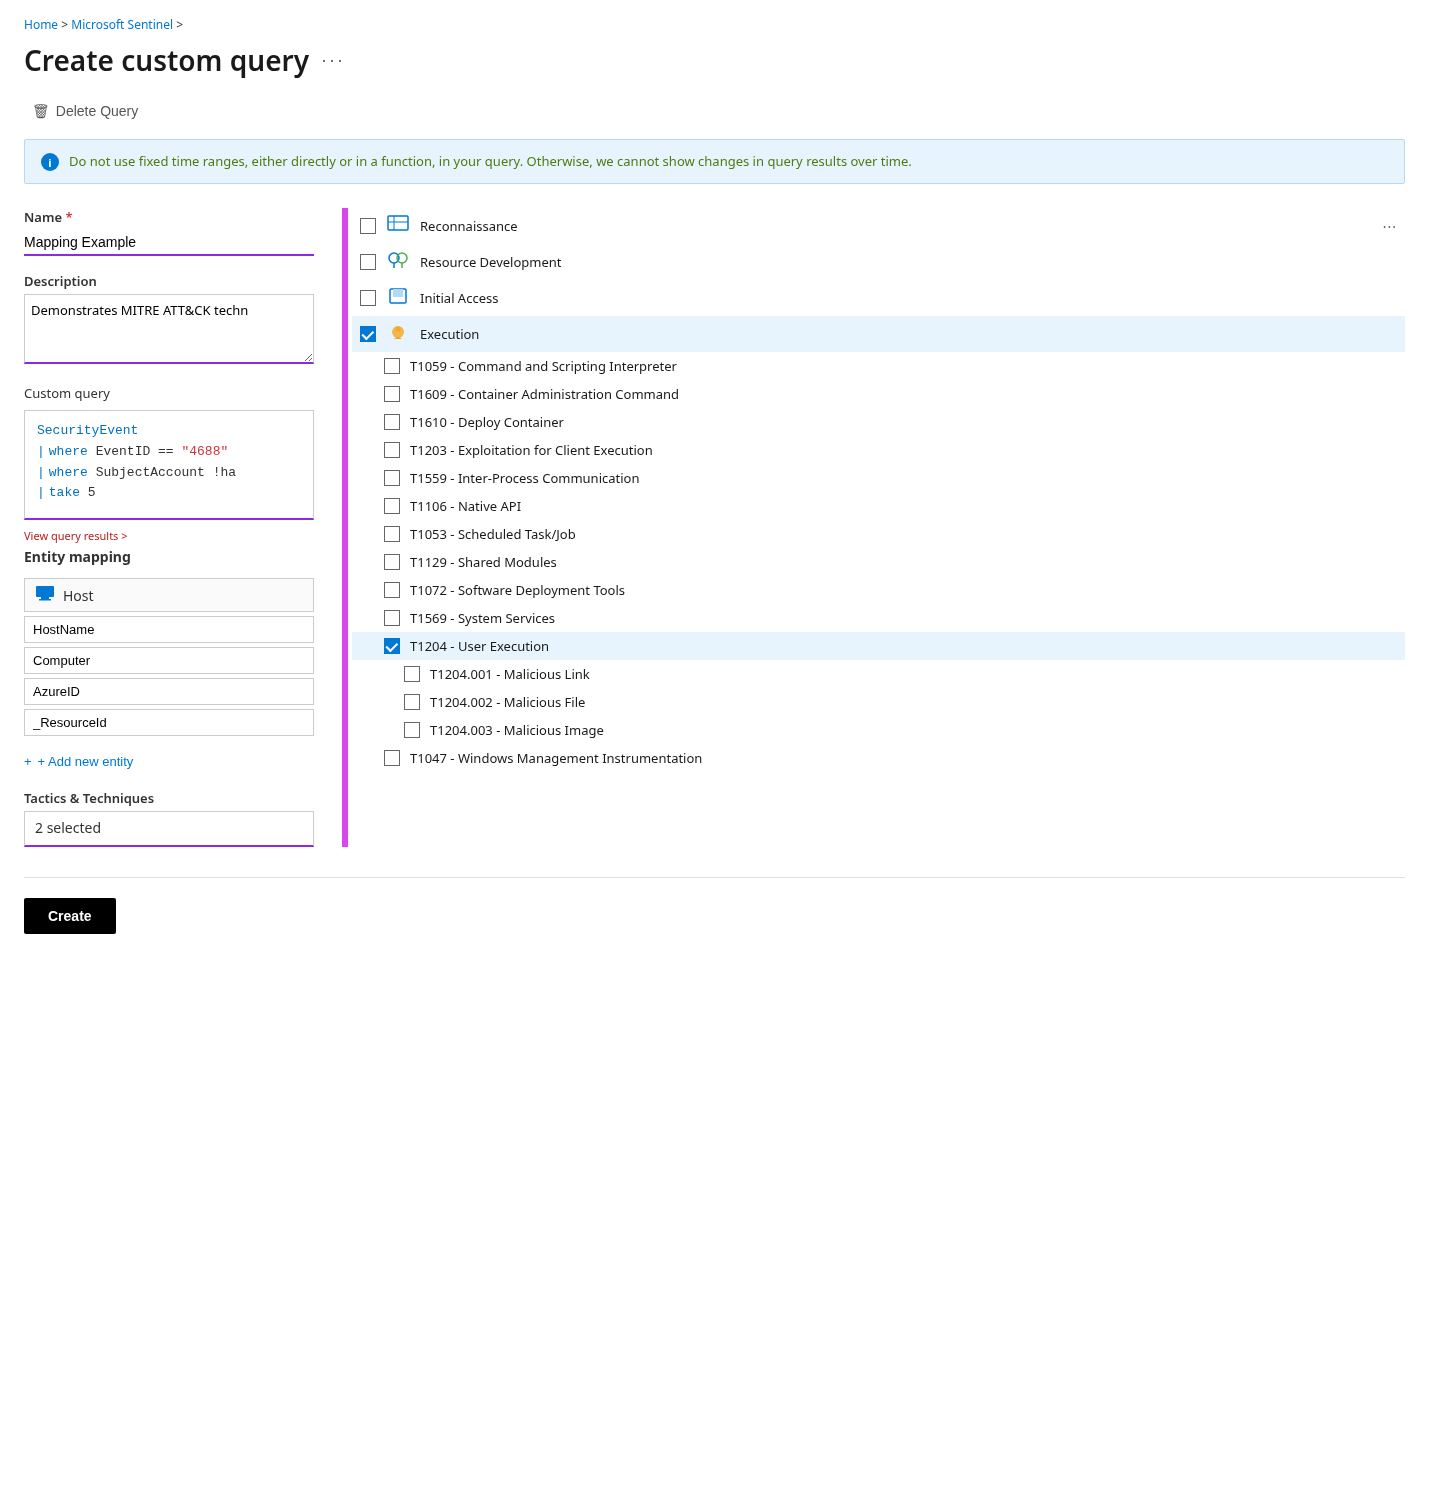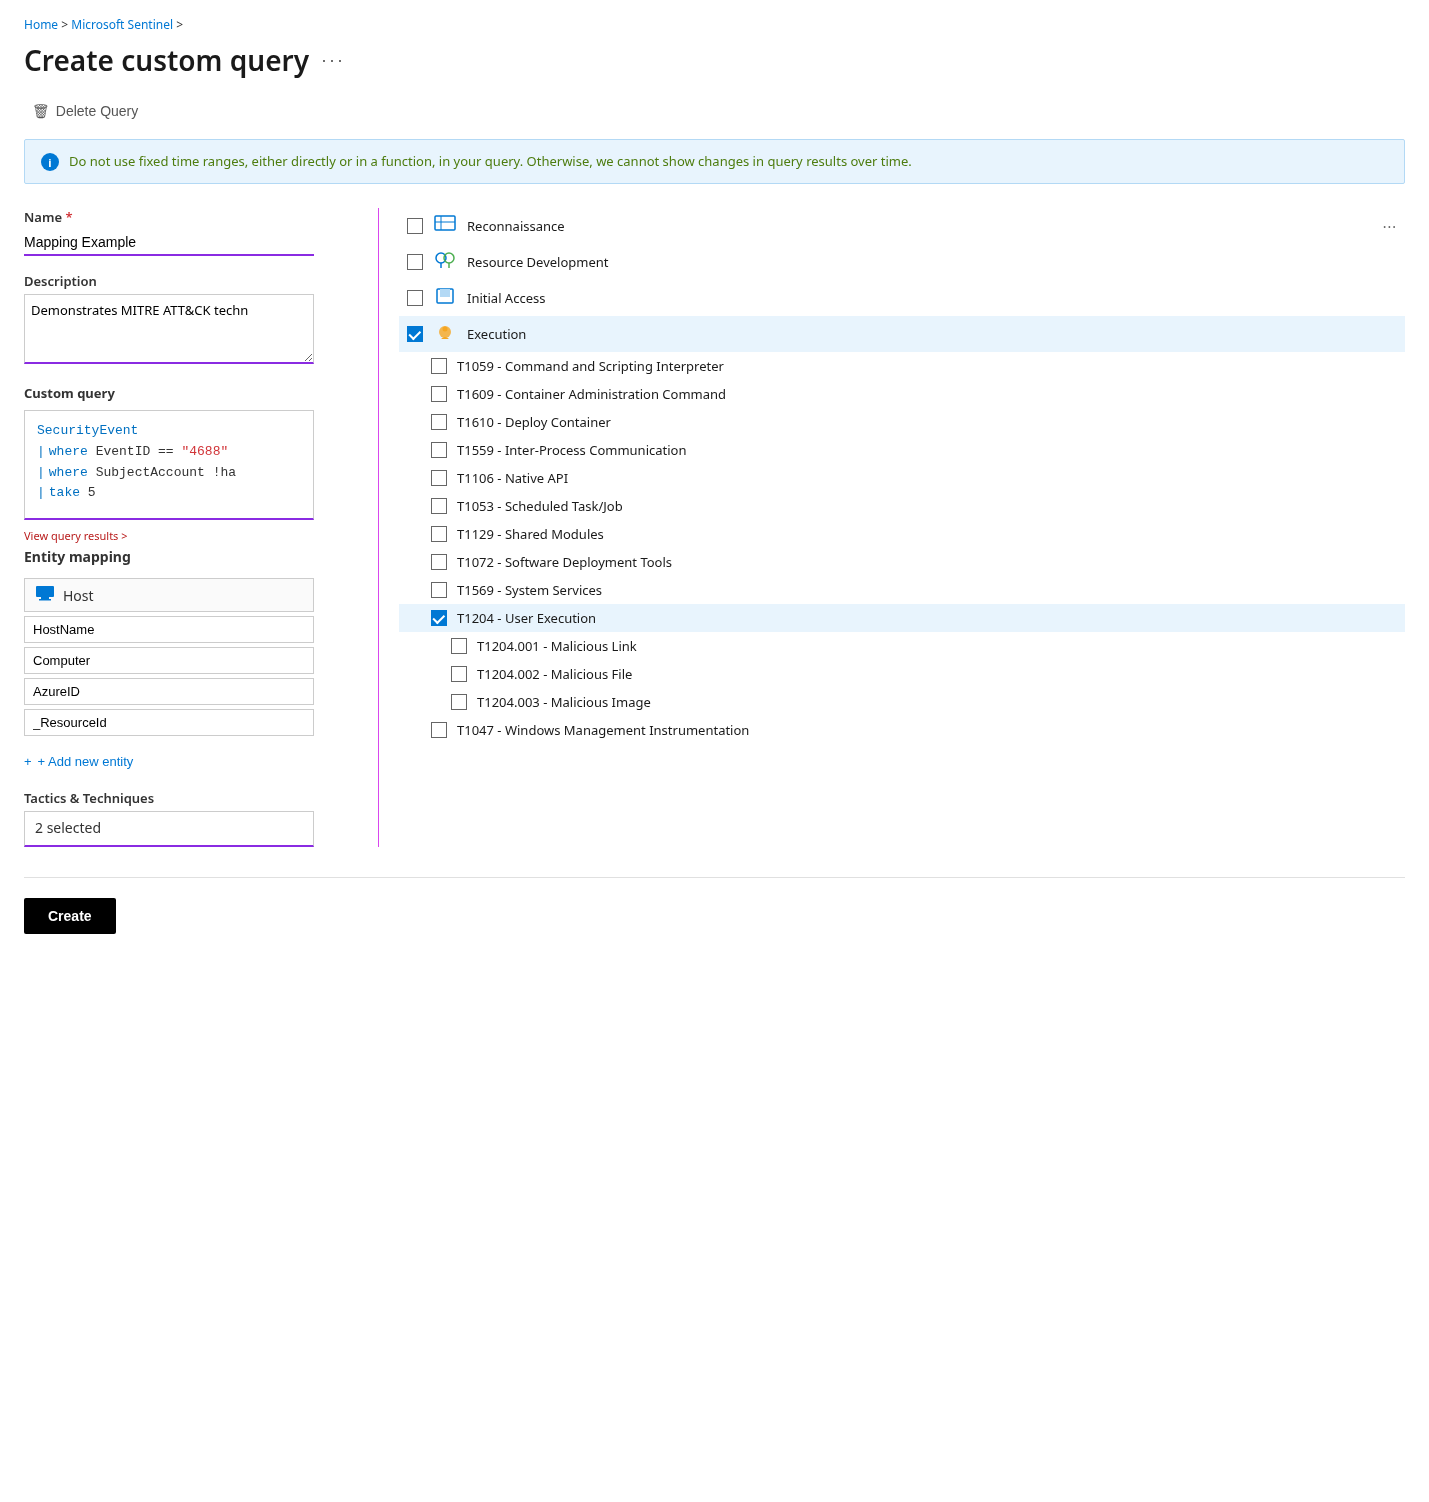--- a/index.html
+++ b/index.html
@@ -91,26 +91,25 @@
       display: flex;
       gap: 8px;
     }
     .left-panel {
       width: 310px;
       flex-shrink: 0;
       padding-right: 20px;
     }
     .right-panel {
       flex: 1;
-      border-left: 1px solid #d946ef;
-      padding-left: 20px;
+      border-left: 6px solid #d946ef;
+      padding-left: 4px;
       max-height: 820px;
       overflow-y: auto;
       position: relative;
-      margin-left: 36px;
     }
     .field-label {
       font-size: 13px;
       font-weight: 600;
       margin-bottom: 4px;
     }
     .required {
       color: #d13438;
     }
     .field-input {
@@ -129,21 +128,21 @@
       padding: 6px;
       font-size: 13px;
       outline: none;
       margin-bottom: 16px;
       resize: vertical;
       min-height: 70px;
       font-family: inherit;
     }
     .section-label {
       font-size: 13px;
-      font-weight: 700;
+      font-weight: 400;
       margin-bottom: 8px;
     }
     .code-editor {
       border: 1px solid #ccc;
       border-bottom: 2px solid #8a2be2;
       padding: 10px 12px;
       font-family: 'Consolas', 'Courier New', monospace;
       font-size: 13px;
       background: #fff;
       margin-bottom: 8px;
@@ -432,20 +431,24 @@
       <div class="sub-tactic-row">
         <div class="checkbox"></div>
         <span class="tactic-label">T1609 - Container Administration Command</span>
       </div>
       <div class="sub-tactic-row">
         <div class="checkbox"></div>
         <span class="tactic-label">T1610 - Deploy Container</span>
       </div>
       <div class="sub-tactic-row">
         <div class="checkbox"></div>
+        <span class="tactic-label">T1203 - Exploitation for Client Execution</span>
+      </div>
+      <div class="sub-tactic-row">
+        <div class="checkbox"></div>
         <span class="tactic-label">T1559 - Inter-Process Communication</span>
       </div>
       <div class="sub-tactic-row">
         <div class="checkbox"></div>
         <span class="tactic-label">T1106 - Native API</span>
       </div>
       <div class="sub-tactic-row">
         <div class="checkbox"></div>
         <span class="tactic-label">T1053 - Scheduled Task/Job</span>
       </div>

